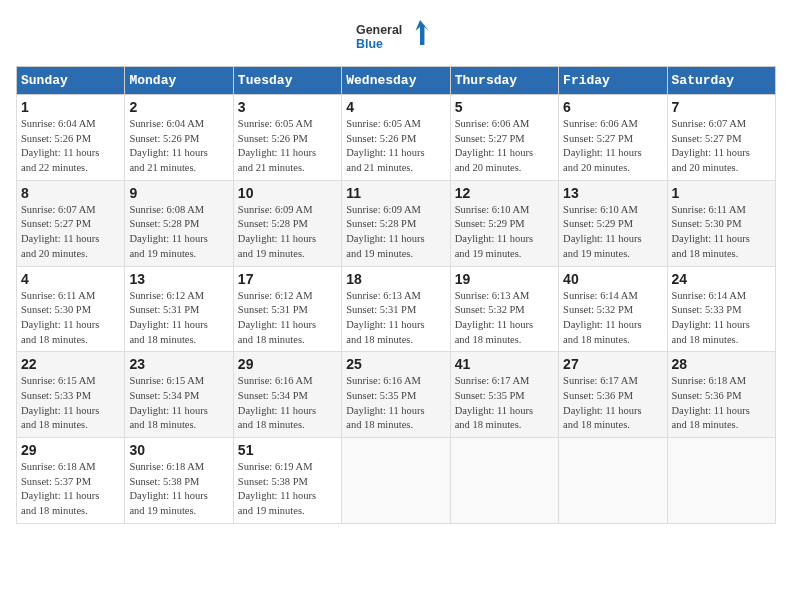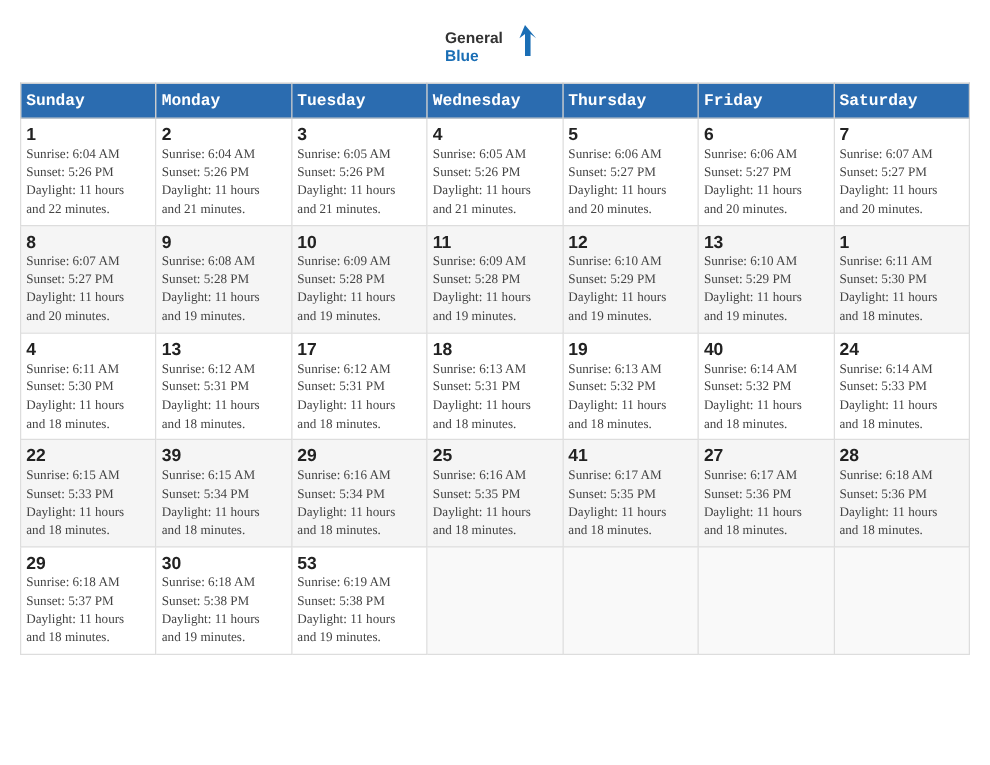--- a/index.html
+++ b/index.html
@@ -126,30 +126,30 @@
         <td><span class="day-num">4</span><span class="day-info">Sunrise: 6:11 AM<br>Sunset: 5:30 PM<br>Daylight: 11 hours<br>and 18 minutes.</span></td>
         <td><span class="day-num">13</span><span class="day-info">Sunrise: 6:12 AM<br>Sunset: 5:31 PM<br>Daylight: 11 hours<br>and 18 minutes.</span></td>
         <td><span class="day-num">17</span><span class="day-info">Sunrise: 6:12 AM<br>Sunset: 5:31 PM<br>Daylight: 11 hours<br>and 18 minutes.</span></td>
         <td><span class="day-num">18</span><span class="day-info">Sunrise: 6:13 AM<br>Sunset: 5:31 PM<br>Daylight: 11 hours<br>and 18 minutes.</span></td>
         <td><span class="day-num">19</span><span class="day-info">Sunrise: 6:13 AM<br>Sunset: 5:32 PM<br>Daylight: 11 hours<br>and 18 minutes.</span></td>
         <td><span class="day-num">40</span><span class="day-info">Sunrise: 6:14 AM<br>Sunset: 5:32 PM<br>Daylight: 11 hours<br>and 18 minutes.</span></td>
         <td><span class="day-num">24</span><span class="day-info">Sunrise: 6:14 AM<br>Sunset: 5:33 PM<br>Daylight: 11 hours<br>and 18 minutes.</span></td>
       </tr>
       <tr>
         <td><span class="day-num">22</span><span class="day-info">Sunrise: 6:15 AM<br>Sunset: 5:33 PM<br>Daylight: 11 hours<br>and 18 minutes.</span></td>
-        <td><span class="day-num">39</span><span class="day-info">Sunrise: 6:15 AM<br>Sunset: 5:34 PM<br>Daylight: 11 hours<br>and 18 minutes.</span></td>
+        <td><span class="day-num">23</span><span class="day-info">Sunrise: 6:15 AM<br>Sunset: 5:34 PM<br>Daylight: 11 hours<br>and 18 minutes.</span></td>
         <td><span class="day-num">29</span><span class="day-info">Sunrise: 6:16 AM<br>Sunset: 5:34 PM<br>Daylight: 11 hours<br>and 18 minutes.</span></td>
         <td><span class="day-num">25</span><span class="day-info">Sunrise: 6:16 AM<br>Sunset: 5:35 PM<br>Daylight: 11 hours<br>and 18 minutes.</span></td>
         <td><span class="day-num">41</span><span class="day-info">Sunrise: 6:17 AM<br>Sunset: 5:35 PM<br>Daylight: 11 hours<br>and 18 minutes.</span></td>
         <td><span class="day-num">27</span><span class="day-info">Sunrise: 6:17 AM<br>Sunset: 5:36 PM<br>Daylight: 11 hours<br>and 18 minutes.</span></td>
         <td><span class="day-num">28</span><span class="day-info">Sunrise: 6:18 AM<br>Sunset: 5:36 PM<br>Daylight: 11 hours<br>and 18 minutes.</span></td>
       </tr>
       <tr>
         <td><span class="day-num">29</span><span class="day-info">Sunrise: 6:18 AM<br>Sunset: 5:37 PM<br>Daylight: 11 hours<br>and 18 minutes.</span></td>
         <td><span class="day-num">30</span><span class="day-info">Sunrise: 6:18 AM<br>Sunset: 5:38 PM<br>Daylight: 11 hours<br>and 19 minutes.</span></td>
-        <td><span class="day-num">53</span><span class="day-info">Sunrise: 6:19 AM<br>Sunset: 5:38 PM<br>Daylight: 11 hours<br>and 19 minutes.</span></td>
+        <td><span class="day-num">51</span><span class="day-info">Sunrise: 6:19 AM<br>Sunset: 5:38 PM<br>Daylight: 11 hours<br>and 19 minutes.</span></td>
         <td class="empty-cell"></td>
         <td class="empty-cell"></td>
         <td class="empty-cell"></td>
         <td class="empty-cell"></td>
       </tr>
     </tbody>
 </table>
 
 </body></html>

